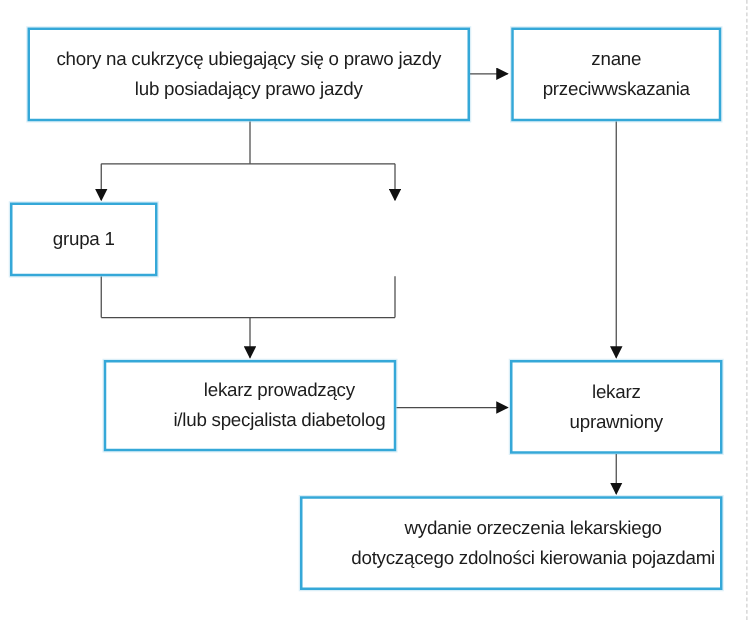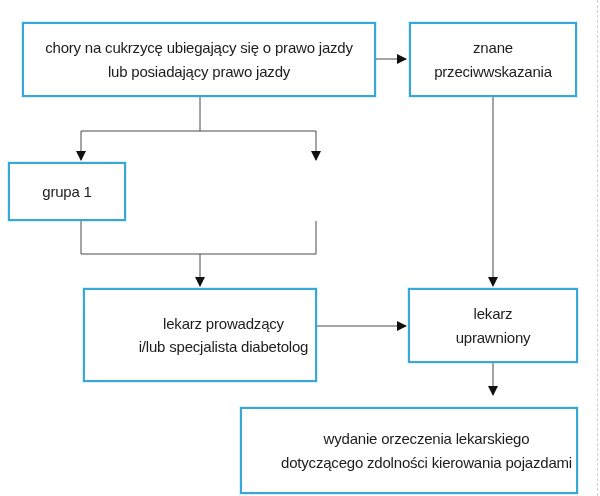--- a/index.html
+++ b/index.html
@@ -33,23 +33,23 @@
     white-space: pre-line;
     font-size: 15px;
     line-height: 1.55;
     letter-spacing: -0.2px;
     box-shadow: 0 0 0 1px rgba(53,168,216,0.18);
   }
   #node-patient          { left: 22px;  top: 22px;  width: 354px; height: 75px; }
   #node-contraindications{ left: 409px; top: 22px;  width: 168px; height: 75px; }
   #node-group1           { left: 8px;  top: 162px; width: 118px; height: 59px; }
   #node-group2           { left: 256px; top: 162px; width: 120px; height: 59px; }
-  #node-attending        { left: 83px;  top: 288px; width: 234px; height: 94px; padding-left: 47px; }
+  #node-attending        { left: 83px;  top: 288px; width: 234px; height: 73px; padding-left: 47px; }
   #node-authorized       { left: 408px; top: 288px; width: 170px; height: 75px; }
-  #node-verdict          { left: 240px; top: 407px; width: 338px; height: 87px; padding-left: 35px; }
+  #node-verdict          { left: 240px; top: 397px; width: 338px; height: 75px; padding-left: 35px; }
   svg.connectors {
     position: absolute;
     left: 0; top: 0;
     width: 600px; height: 496px;
     pointer-events: none;
   }
   svg.connectors line, svg.connectors path.wire {
     stroke: var(--connector);
     stroke-width: 1;
     fill: none;

